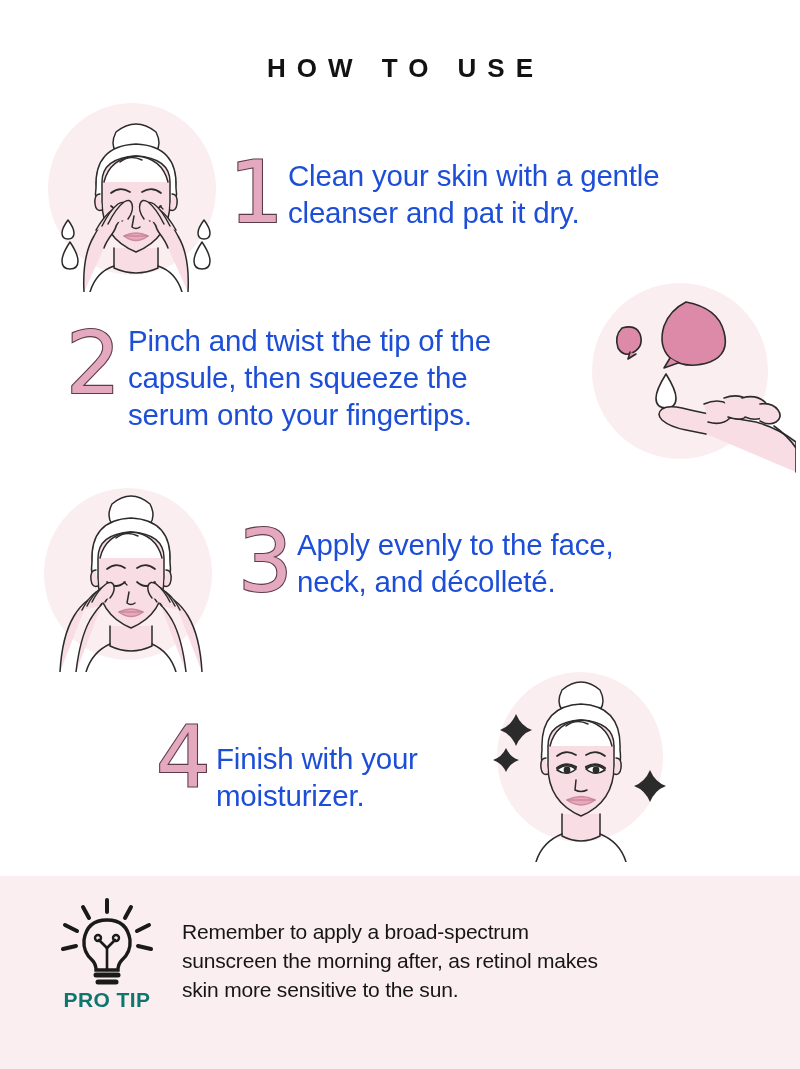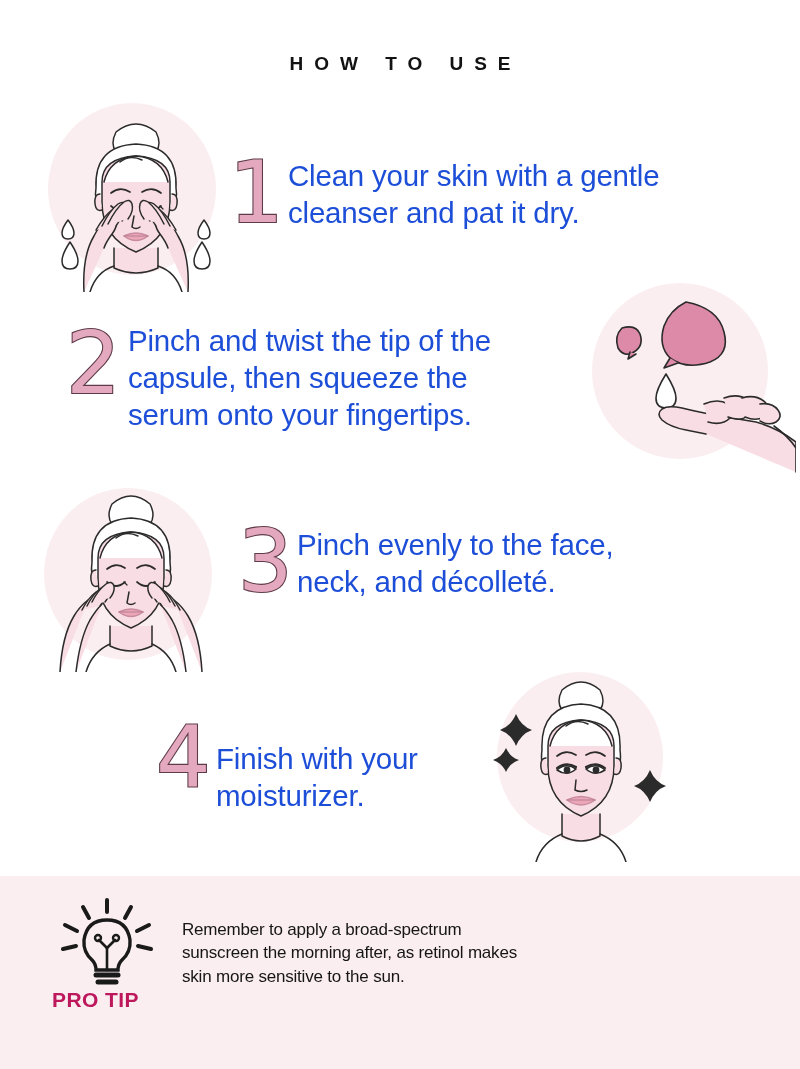--- a/index.html
+++ b/index.html
@@ -16,21 +16,21 @@
     color: #1a1a1a;
   }
 
   
   .title {
     position: absolute;
     top: 53px;
     left: 0;
     width: 800px;
     text-align: center;
-    font-size: 19px;
+    font-size: 26px;
     font-weight: 700;
     letter-spacing: 11px;
     text-indent: 11px;
     color: #121212;
   }
   .illus {
     position: absolute;
   }
   .blob {
     position: absolute;
@@ -93,31 +93,32 @@
     left: 52px;
     top: 896px;
     width: 110px;
     height: 92px;
   }
   #protip-label {
     position: absolute;
     left: 52px;
     top: 988px;
     width: 110px;
+    text-align: center;
     font-size: 21px;
     font-weight: 700;
     letter-spacing: 0.4px;
-    color: #be185d;
+    color: #0f766e;
   }
   #protip-text {
     position: absolute;
     left: 182px;
     top: 918px;
     width: 600px;
-    font-size: 17px;
+    font-size: 21px;
     line-height: 1.38;
     letter-spacing: -0.2px;
     color: #161616;
     white-space: pre-line;
   }
 </style>
 </head>
 <body>
 
 <div class="title">HOW TO USE</div>
@@ -241,21 +242,21 @@
     <path d="M62 132 Q68 120 76 114 Q82 110 84 116 Q85 122 80 128" fill="#f9dde4" stroke="#2b2b2b"></path>
 
     <path d="M172 202 Q170 166 158 146 Q152 136 144 130" fill="#f9dde4" stroke="#2b2b2b"></path>
     <path d="M156 202 Q152 168 142 150 Q136 140 130 134" fill="#f9dde4" stroke="#2b2b2b"></path>
     <path d="M150 140 Q144 128 136 122 Q130 118 128 124 Q127 130 132 136" fill="#f9dde4" stroke="#2b2b2b"></path>
     <path d="M145 136 Q139 124 131 118 Q125 114 123 120 Q122 126 127 132" fill="#f9dde4" stroke="#2b2b2b"></path>
     <path d="M140 132 Q134 120 126 114 Q120 110 118 116 Q117 122 122 128" fill="#f9dde4" stroke="#2b2b2b"></path>
   </g>
 </svg>
 <div class="num" id="step3-num">3</div>
-<div class="body-text" id="step3-text">Pinch evenly to the face,
+<div class="body-text" id="step3-text">Apply evenly to the face,
 neck, and décolleté.</div>
 
 <div class="blob" id="step4-blob"></div>
 <svg class="illus" id="step4-art" viewBox="0 0 202 202">
   <g fill="none" stroke="#2b2b2b" stroke-width="1.5" stroke-linecap="round" stroke-linejoin="round">
 
     <path d="M82 154 L82 176 Q101 186 120 176 L120 154" fill="#f9dde4" stroke="#2b2b2b"></path>
     <path d="M56 202 Q62 182 82 174"></path>
     <path d="M146 202 Q140 182 120 174"></path>
 

